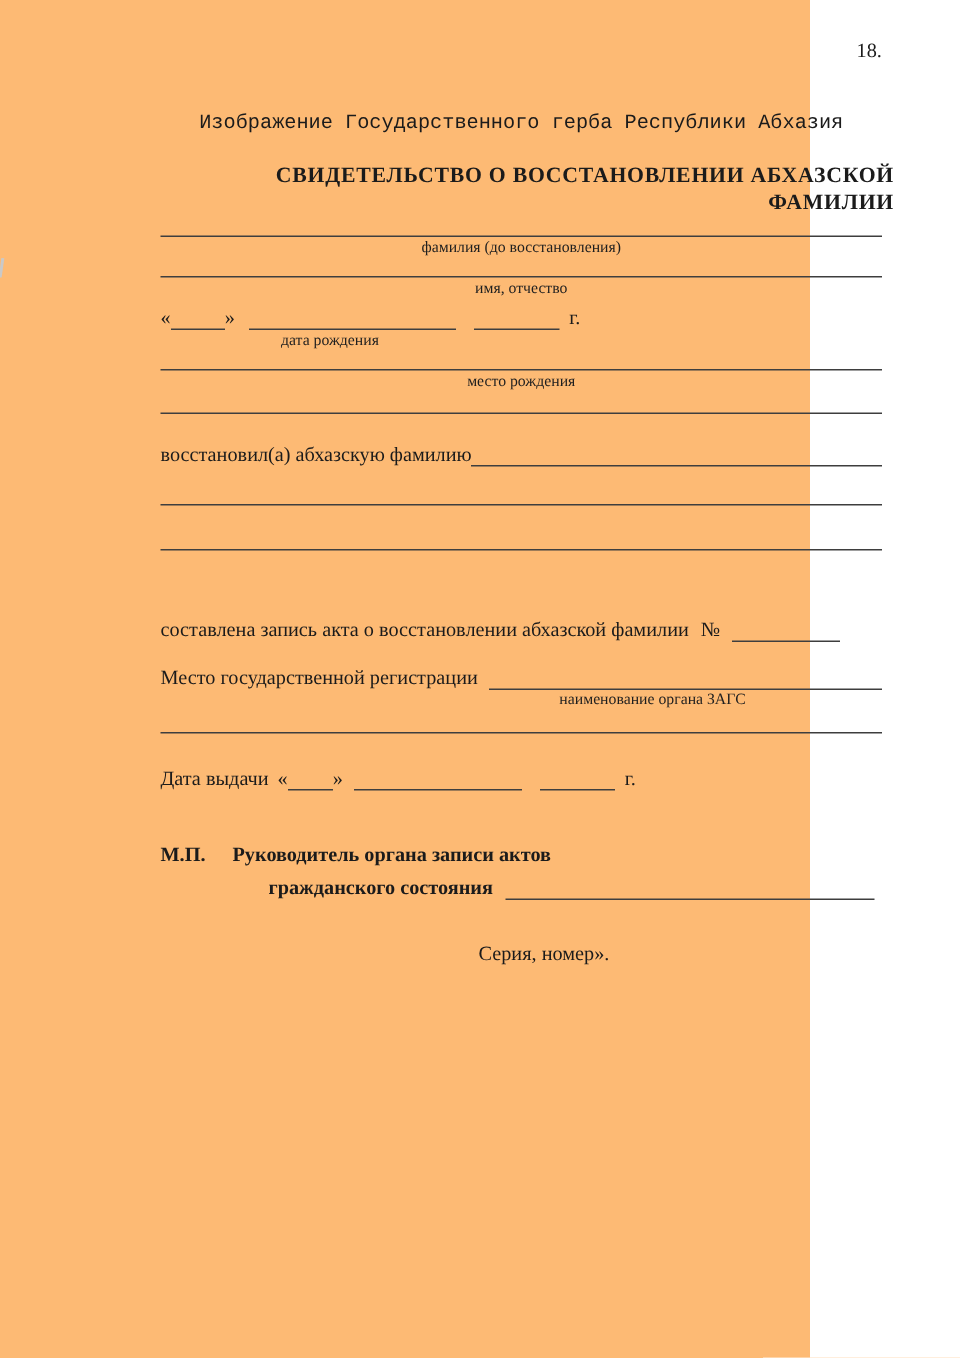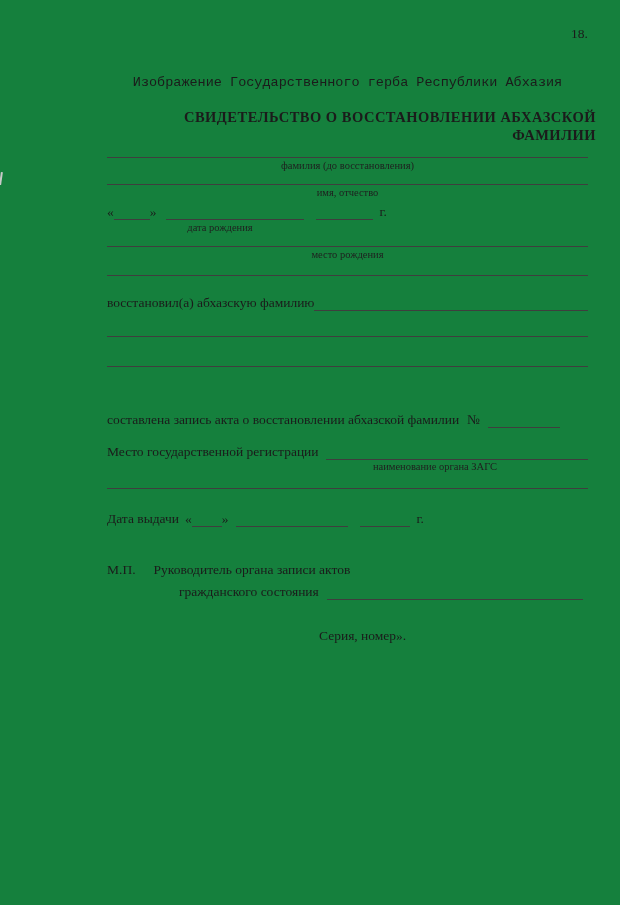--- a/index.html
+++ b/index.html
@@ -10,23 +10,23 @@
   body {
     width: 640px;
     height: 905px;
     font-family: "Liberation Serif", "DejaVu Serif", serif;
     color: #1b1b1b;
     position: relative;
     overflow: hidden;
   }
   .page {
     position: relative;
-    width: 620px;
+    width: 540px;
     height: 905px;
-    background: #15803d;
+    background: #fdba74;
   }
   .abs { position: absolute; }
 
   .page-number {
     left: 571px; top: 25px;
     font-size: 13.5px; line-height: 17px;
   }
   .gerb-note {
     left: 107px; top: 74px; width: 481px;
     text-align: center;
@@ -71,21 +71,21 @@
   }
   .small-cap {
     font-size: 10.5px; line-height: 12px;
     text-align: center;
     color: #1f1f1f;
   }
   .between { justify-content: space-between; }
 
   .mp-block {
     left: 107px; top: 561px; width: 476px;
-    font-size: 13.5px; line-height: 17px;
+    font-size: 13.5px; line-height: 17px; font-weight: bold;
   }
   .mp-line1 { display: flex; }
   .mp-label { flex: 0 0 auto; }
   .mp-head1 { margin-left: 18px; }
   .mp-line2 {
     display: flex;
     align-items: flex-end;
     margin-left: 72px;
     margin-top: 5px;
     height: 17px;

